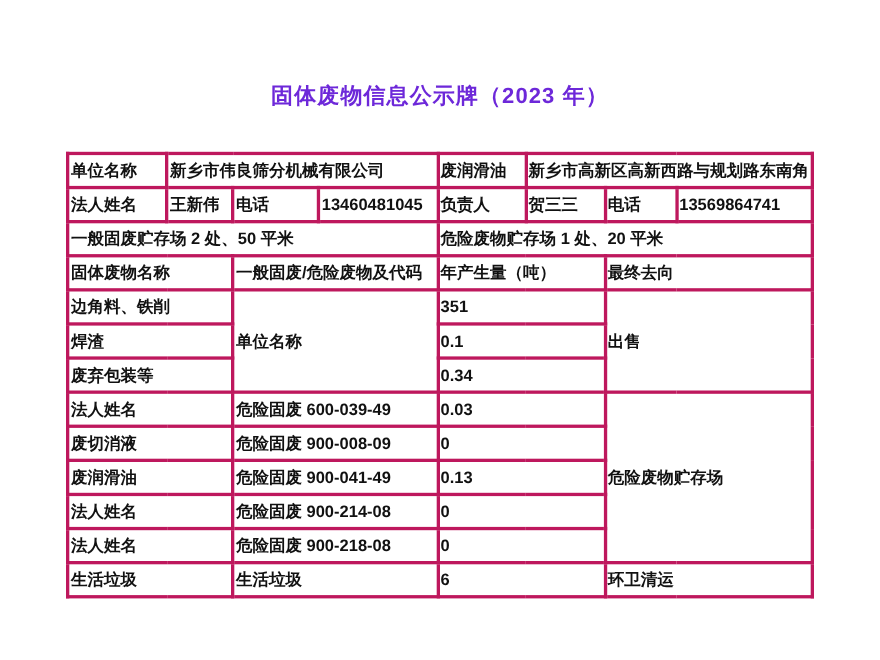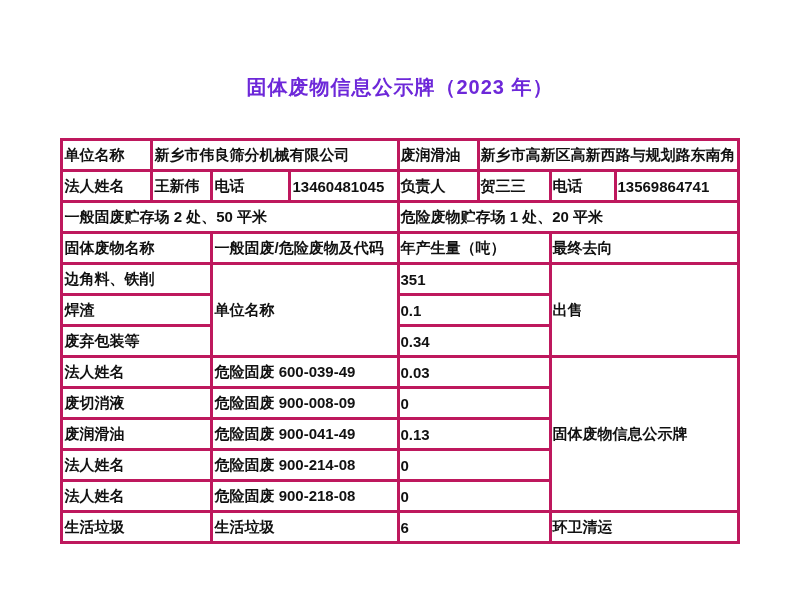--- a/index.html
+++ b/index.html
@@ -111,21 +111,21 @@
 
     <tr>
       <td colspan="2">废弃包装等</td>
       <td colspan="2" class="num">0.34</td>
     </tr>
 
     <tr>
       <td colspan="2">法人姓名</td>
       <td colspan="2">危险固废 600-039-49</td>
       <td colspan="2" class="num">0.03</td>
-      <td colspan="2" rowspan="5" class="blue">固体废物信息公示牌</td>
+      <td colspan="2" rowspan="5" class="blue">危险废物贮存场</td>
     </tr>
 
     <tr>
       <td colspan="2">废切消液</td>
       <td colspan="2">危险固废 900-008-09</td>
       <td colspan="2" class="num">0</td>
     </tr>
 
     <tr>
       <td colspan="2">废润滑油</td>

